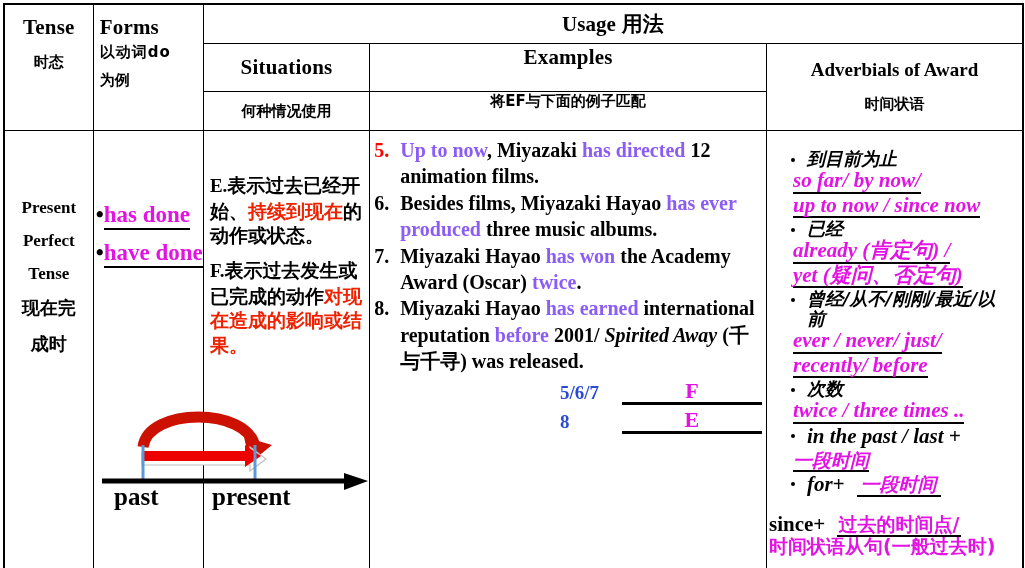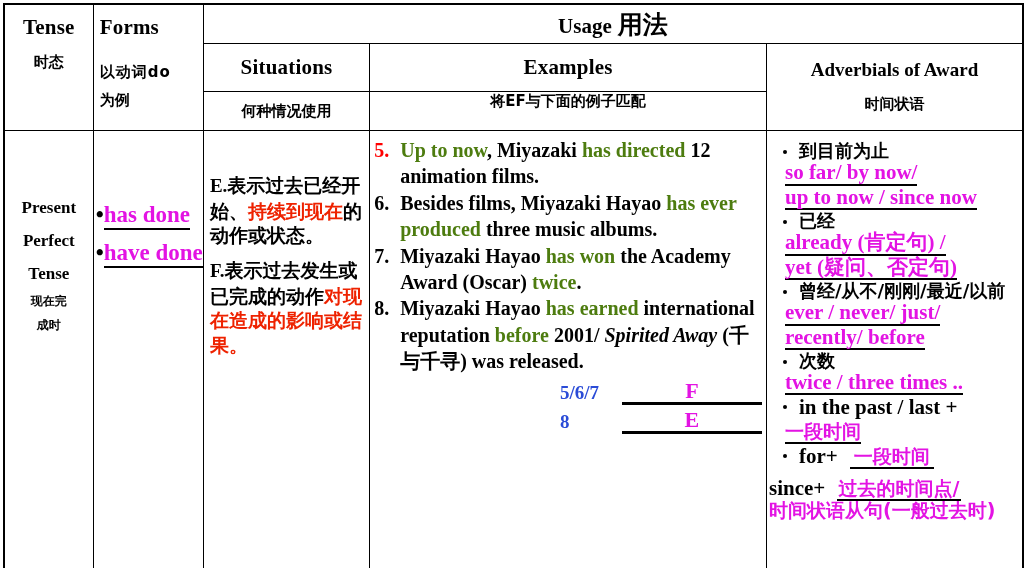--- a/index.html
+++ b/index.html
@@ -24,30 +24,30 @@
   }
   .hdr{
     text-align:center;
     font-weight:bold;
     vertical-align:middle !important;
   }
   .hdr .en{font-size:21px;line-height:1.15;letter-spacing:.2px;}
   .hdr .cn{font-size:15px;line-height:1.2;font-family:"DejaVu Sans","Liberation Sans",sans-serif;font-weight:bold;}
   .hdr .en-sm{font-size:19px;}
   .usage-top{font-size:21px;font-weight:bold;text-align:center;vertical-align:middle !important;}
-  .usage-top .cn-in{font-family:Liberation Serif, serif;font-size:25px;}
+  .usage-top .cn-in{font-family:Liberation Serif, serif;font-size:21px;}
 
   
   .c-tense{
     text-align:center;font-weight:bold;
     vertical-align:top !important;
     padding-top:60px !important;
   }
   .c-tense .l{display:block;font-size:17px;line-height:1.95;}
-  .c-tense .lz{display:block;font-size:12px;line-height:1.95;font-family:"DejaVu Sans","Liberation Sans",sans-serif;font-weight:bold;}
+  .c-tense .lz{display:block;font-size:18px;line-height:1.95;font-family:"DejaVu Sans","Liberation Sans",sans-serif;font-weight:bold;}
 
   
   .c-forms{position:relative;}
   .form-line{
     font-size:23px;font-weight:bold;color:#e313e3;
     white-space:nowrap;line-height:1.0;
     position:absolute;left:2px;
   }
   .form-line .dot{color:#000;font-size:23px;vertical-align:baseline;}
   .form-line .ul{border-bottom:2px solid #000;padding-bottom:1px;}
@@ -70,34 +70,34 @@
     margin:0;padding:0;list-style:none;
     font-size:20px;font-weight:bold;line-height:1.32;
   }
   ol.ex li{
     margin:0 0 0 0;
     padding-left:26px;
     text-indent:-26px;
   }
   ol.ex li .num{display:inline-block;width:26px;text-indent:0;}
   ol.ex li.n5 .num{color:#ff0000;}
-  .r{color:#4d7c0f;}
+  .r{color:#8b5cf6;}
   .ital{font-style:italic;}
   .answers{margin-top:4px;font-size:19px;font-weight:bold;}
   .ans-row{display:flex;align-items:flex-end;line-height:1.25;margin-bottom:3px;justify-content:flex-end;}
   .ans-key{color:#2a4bd7;width:62px;flex:0 0 62px;}
   .ans-val{
     color:#e313e3;font-size:22px;
     border-bottom:3px solid #000;
     width:140px;text-align:center;line-height:1.05;
   }
 
   
   .c-adv{padding:2px 2px 0 2px !important;}
-  ul.adv{margin:8px;padding:0;list-style:none;font-weight:bold;}
+  ul.adv{margin:16px;padding:0;list-style:none;font-weight:bold;font-style:italic;}
   ul.adv > li{
     position:relative;padding-left:22px;margin:0 0 1px 0;
   }
   ul.adv > li:before{
     content:"";position:absolute;left:6px;top:9px;
     width:4px;height:4px;background:#000;border-radius:50%;
   }
   .adv-cn{
     font-family:"DejaVu Sans","Liberation Sans",sans-serif;
     font-size:18px;line-height:1.12;font-weight:bold;color:#000;
@@ -134,39 +134,39 @@
   </colgroup>
 
   <tbody>
         <tr>
     <td class="hdr" rowspan="2" style="padding:6px 0 0 0;vertical-align:top !important">
       <span class="en" style="display:block;margin-top:4px">Tense</span>
       <span class="cn" style="display:block;margin-top:14px">时态</span>
     </td>
     <td class="hdr" rowspan="2" style="padding:6px 0 0 6px;vertical-align:top !important;text-align:left">
       <span class="en" style="display:block;margin-top:4px">Forms</span>
-      <span class="cn" style="display:block;margin-top:24px;letter-spacing:1px">以动词do</span>
+      <span class="cn" style="display:block;margin-top:4px;letter-spacing:1px">以动词do</span>
       <span class="cn" style="display:block;margin-top:10px">为例</span>
     </td>
     <td class="usage-top" colspan="3" style="height:38px">
       <span>Usage</span><span class="cn-in" style="margin-left:6px">用法</span>
     </td>
   </tr>
 
   <tr>
     <td class="hdr" style="height:86px;padding:0">
       <div style="border-bottom:1.5px solid #000;height:46px;display:flex;align-items:center;justify-content:center">
         <span class="en">Situations</span>
       </div>
       <div style="height:38px;display:flex;align-items:center;justify-content:center">
         <span class="cn">何种情况使用</span>
       </div>
     </td>
     <td class="hdr" style="height:86px;padding:0">
-      <div style="border-bottom:1.5px solid #000;height:46px;display:flex;align-items:center;justify-content:center">
+      <div style="border-bottom:1.5px solid #000;height:46px;display:flex;justify-content:center">
         <span class="en">Examples</span>
       </div>
       <div style="height:38px;display:flex;align-items:flex-start;justify-content:center">
         <span class="cn">将EF与下面的例子匹配</span>
       </div>
     </td>
     <td class="hdr" style="height:86px;padding:0">
       <div style="height:50px;display:flex;align-items:center;justify-content:center">
         <span class="en-sm" style="font-weight:bold">Adverbials of Award</span>
       </div>
@@ -257,14 +257,33 @@
           <span>since+</span>
           <span class="adv-mag cn" style="border-bottom:2px solid #000;padding:0 2px;margin-left:6px">过去的时间点/</span>
         </div>
         <div class="adv-mag cn" style="font-size:19px;font-weight:bold;line-height:1.15;font-family:'DejaVu Sans','Liberation Sans',sans-serif">时间状语从句(一般过去时)</div>
       </div>
     </td>
   </tr>
 </tbody>
     </table>
 
-
+<div class="timeline">
+  <svg width="272" height="115" viewBox="0 0 272 115" xmlns="http://www.w3.org/2000/svg">
+
+    <path d="M 43 46 C 48 6, 148 6, 155 46" fill="none" stroke="#cc1100" stroke-width="11" stroke-linecap="butt"></path>
+    <polygon points="144,36 172,44 150,62" fill="#cc1100"></polygon>
+
+    <path d="M 42 52 L 150 52 L 150 46 L 166 58 L 150 70 L 150 64 L 42 64 Z" fill="#ffffff" stroke="#bfbfbf" stroke-width="1.2"></path>
+
+    <path d="M 42 50 L 145 50 L 145 44 L 161 55 L 145 66 L 145 60 L 42 60 Z" fill="#ee0000"></path>
+
+    <line x1="43" y1="44" x2="43" y2="80" stroke="#5b9bd5" stroke-width="3"></line>
+    <line x1="155" y1="44" x2="155" y2="80" stroke="#5b9bd5" stroke-width="3"></line>
+
+    <line x1="2" y1="80" x2="248" y2="80" stroke="#000" stroke-width="5"></line>
+    <polygon points="244,72 268,80 244,89" fill="#000"></polygon>
+  </svg>
+  <span class="tl-label" style="left:14px;top:82px">past</span>
+  <span class="tl-label" style="left:112px;top:82px">present</span>
 </div>
 
+</div>
+
 </body></html>

